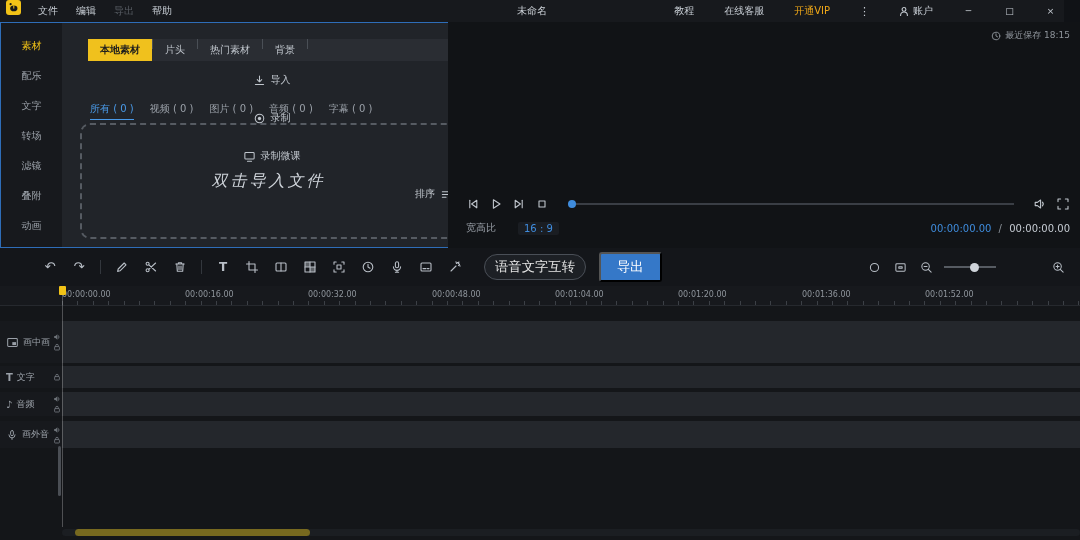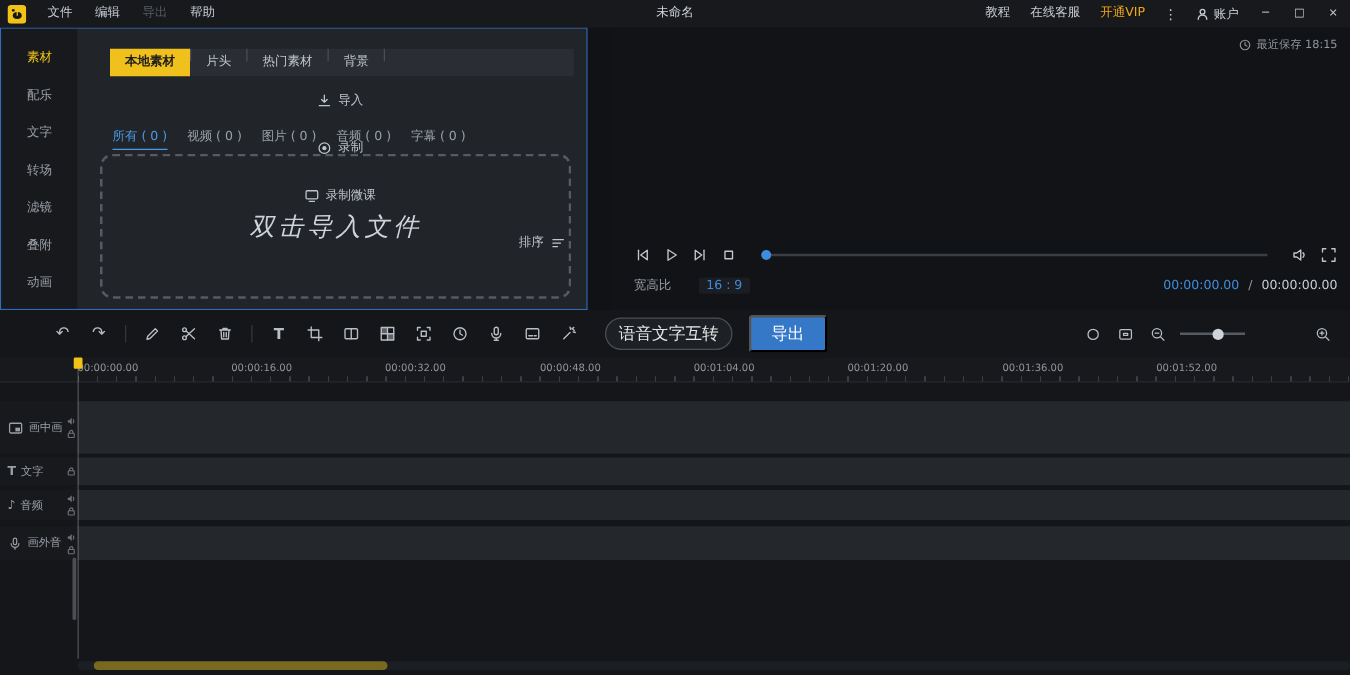--- a/index.html
+++ b/index.html
@@ -3,27 +3,27 @@
 <meta charset="utf-8">
 <style>
   * { margin:0; padding:0; box-sizing:border-box; }
   html,body { width:1080px; height:540px; }
   body { font-family:"DejaVu Sans","Liberation Sans",sans-serif; background:#101216; color:#b8bec6; font-size:10px; overflow:hidden; }
   .app { position:relative; width:1080px; height:540px; background:#101216; }
   svg { display:block; }
   .ic { stroke:currentColor; fill:none; stroke-width:1.1; stroke-linecap:round; stroke-linejoin:round; }
 
   
-  .titlebar { position:absolute; top:0; left:0; right:0; height:22px; background:#17191d; display:flex; align-items:center; z-index:9; }
+  .titlebar { position:absolute; top:0; left:0; right:16px; height:22px; background:#17191d; display:flex; z-index:9; }
   .logo { width:15px; height:15px; margin:0 8px 0 6px; }
   .menus { display:flex; }
   .menu { padding:0 9px; line-height:22px; color:#c6ccd3; }
   .menu.disabled { color:#585d64; }
   .doc-title { position:absolute; left:0; right:0; text-align:center; line-height:22px; color:#cfd4da; pointer-events:none; }
-  .tb-right { margin-left:auto; display:flex; align-items:center; z-index:2; }
+  .tb-right { margin-left:auto; display:flex; align-items:center; z-index:2;gap:14px; }
   .tb-link { padding:0 8px; color:#c6ccd3; line-height:22px; }
   .tb-link.vip { color:#f0a818; }
   .tb-more { padding:0 7px; color:#c6ccd3; font-size:11px; }
   .tb-account { display:flex; align-items:center; gap:4px; padding:0 8px; color:#c6ccd3; }
   .win-btn { width:27px; text-align:center; line-height:22px; color:#c6ccd3; font-size:9px; }
 
   
   .left-region { position:absolute; top:22px; left:0; width:470px; height:226px; border:1px solid #2e6db8; display:flex; background:#212429; }
   .sidebar { width:61px; background:#17191d; display:flex; flex-direction:column; padding-top:8px; }
   .side-item { height:30px; display:flex; align-items:center; justify-content:center; color:#9aa0a8; }
@@ -33,24 +33,24 @@
   .tab { padding:0 12px; line-height:22px; color:#c0c6cd; }
   .tab.active { background:#f0c11d; color:#1d1d1d; font-weight:bold; }
   .tab-sep { width:1px; height:10px; background:#4a4f56; }
   .actions { position:absolute; top:50px; left:28px; right:16px; display:flex; align-items:center; gap:24px;flex-direction:column; }
   .action { display:flex; align-items:center; gap:5px; color:#c0c6cd; }
   .sort { margin-left:auto; display:flex; align-items:center; gap:5px; color:#c0c6cd; }
   .filters { position:absolute; top:79px; left:28px; display:flex; gap:16px; }
   .filter { color:#9aa0a8; padding-bottom:3px; }
   .filter.active { color:#4a9ae8; border-bottom:1px solid #4a9ae8; }
   .dropzone { position:absolute; top:100px; left:18px; right:12px; bottom:8px; border:2px dashed #565b62; border-radius:10px; display:flex; align-items:center; justify-content:center; }
-  .dropzone span { font-size:20px; font-style:italic; color:#ced3d9; letter-spacing:3px; }
+  .dropzone span { font-size:16px; font-style:italic; color:#ced3d9; letter-spacing:3px; }
 
   
-  .preview { position:absolute; top:22px; left:489px; right:0; height:226px; background:#111316; }
+  .preview { position:absolute; top:22px; left:448px; right:0; height:226px; background:#111316; }
   .save-status { position:absolute; top:7px; right:10px; display:flex; align-items:center; gap:4px; color:#8f959c; font-size:9px; }
   .video { position:absolute; top:16px; left:178px; width:260px; height:148px; background:#020303; }
   .watermark { position:absolute; top:5px; left:6px; display:flex; align-items:center; gap:3px; }
   .wm-text { color:#f2c317; font-size:8px; font-weight:bold; }
   .rec-dot { position:absolute; top:4px; right:5px; width:5px; height:5px; border-radius:50%; background:#f2c317; }
   .controls { position:absolute; top:175px; left:18px; right:10px; display:flex; align-items:center; gap:9px; }
   .ctrl-btn { display:flex; align-items:center; color:#c0c6cd; }
   .progress { flex:1; height:2px; background:#3a3e45; position:relative; margin:0 10px; }
   .progress-dot { position:absolute; left:0; top:-3px; width:8px; height:8px; border-radius:50%; background:#3f8cdd; }
   .info-row { position:absolute; top:199px; left:18px; right:10px; display:flex; align-items:center; }

